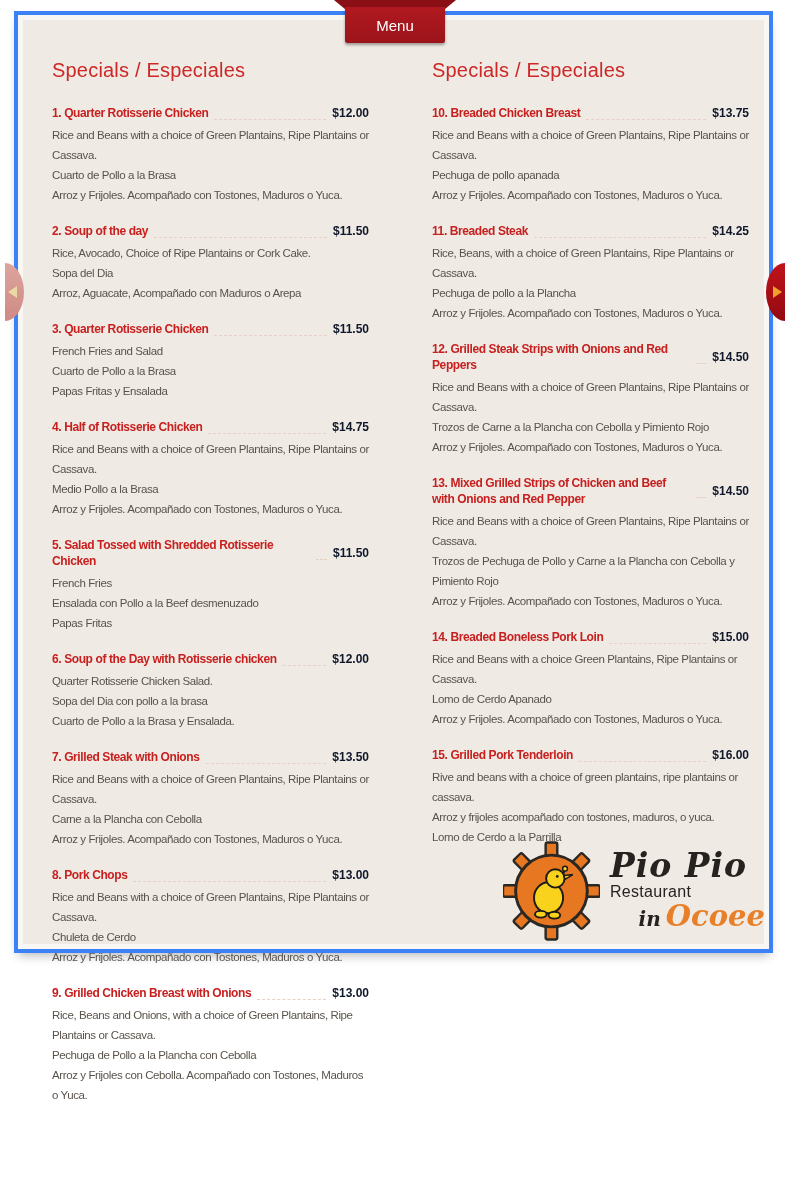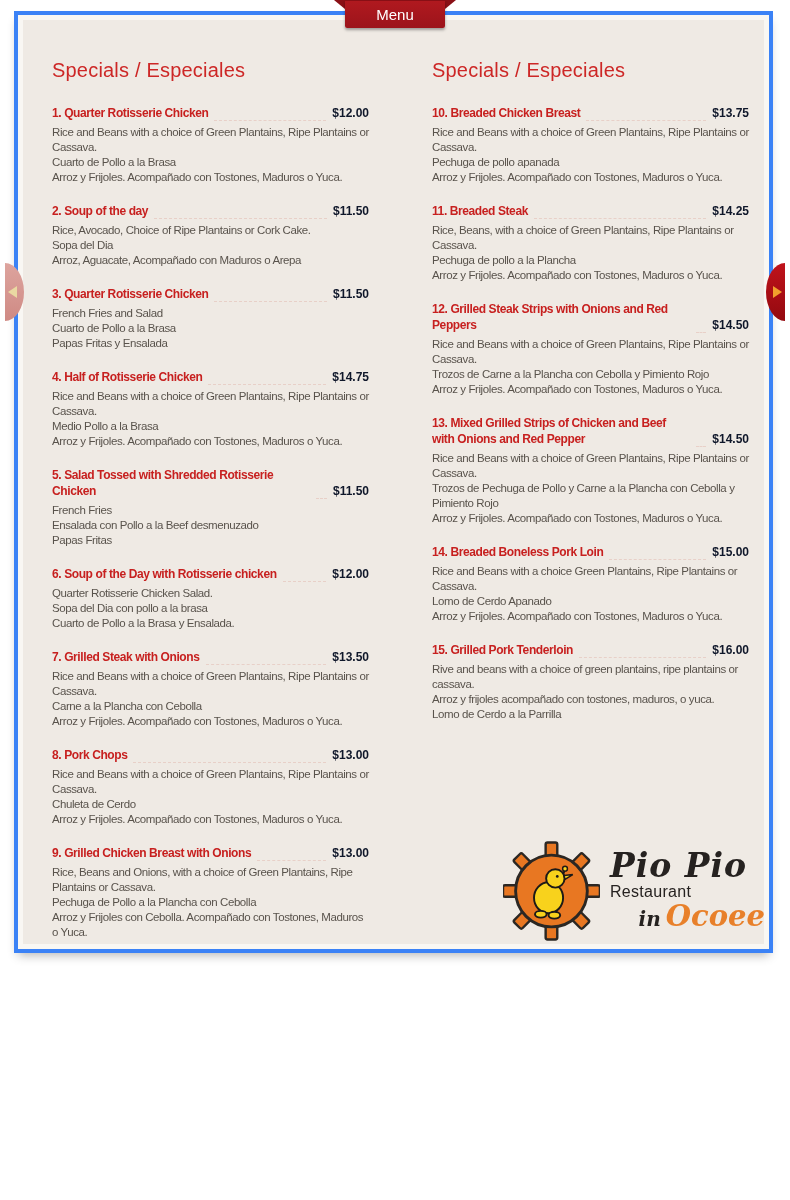--- a/index.html
+++ b/index.html
@@ -7,35 +7,35 @@
         font-family:"Liberation Sans",sans-serif;}
 
   
   .card{position:absolute;left:14px;top:11px;width:759px;height:942px;box-sizing:border-box;
         background:#efeae4;border:4px solid #3b82f6;
         box-shadow:inset 0 0 0 5px #f9f7f3, 0 6px 10px -4px rgba(0,0,0,.30);}
   .content{display:flex;padding:44px 28px 0 34px;gap:63px;}
   .col{width:317px;flex:0 0 317px;}
   .col-header{font-size:20px;font-weight:400;color:#cd2726;margin:0 0 23px 0;letter-spacing:.2px;}
   .item{margin-bottom:18px;}
-  .item-row{display:flex;align-items:flex-end;}
+  .item-row{display:flex;align-items:center;}
   .item-title{font-size:12px;font-weight:bold;color:#c7201f;line-height:16px;
               letter-spacing:-0.4px;max-width:258px;}
   .leader{flex:1;min-width:8px;height:12px;margin:0 6px;border-bottom:1px dashed #e8d0c8;}
   .item-price{font-size:12px;font-weight:bold;color:#0f172a;line-height:16px;white-space:nowrap;}
   .item-desc{margin-top:4px;}
-  .desc-line{font-size:11.5px;color:#59534c;line-height:15px;letter-spacing:-0.4px;}
+  .desc-line{font-size:11.5px;color:#59534c;line-height:20px;letter-spacing:-0.4px;}
 
   
   .menu-tab-wrap{position:absolute;top:0;left:50%;transform:translateX(-50%);
                  width:122px;height:35px;z-index:20;cursor:pointer;}
   .ribbon-back{position:absolute;top:0;left:0;width:122px;height:9px;background:#8a1016;
                -webkit-clip-path:polygon(0 0,100% 0,91% 100%,9% 100%);
                clip-path:polygon(0 0,100% 0,91% 100%,9% 100%);}
-  .menu-tab{position:absolute;top:1px;left:11px;width:100px;height:27px;
+  .menu-tab{position:absolute;top:7px;left:11px;width:100px;height:36px;
             background:linear-gradient(180deg,#b0191f,#9c141b);
             border-radius:0 0 2px 2px;box-shadow:0 2px 3px rgba(0,0,0,.35);
             color:#ffffff;font-size:15px;display:flex;align-items:center;justify-content:center;}
 
   
   .pager{position:absolute;top:262px;width:26px;height:62px;cursor:pointer;}
   .pager-left{left:0;}
   .pager-right{right:0;}
   .bulge{position:absolute;top:1px;width:19px;height:58px;}
   .pager-left .bulge{left:5px;background:linear-gradient(180deg,#dda49e,#cf8a84);

